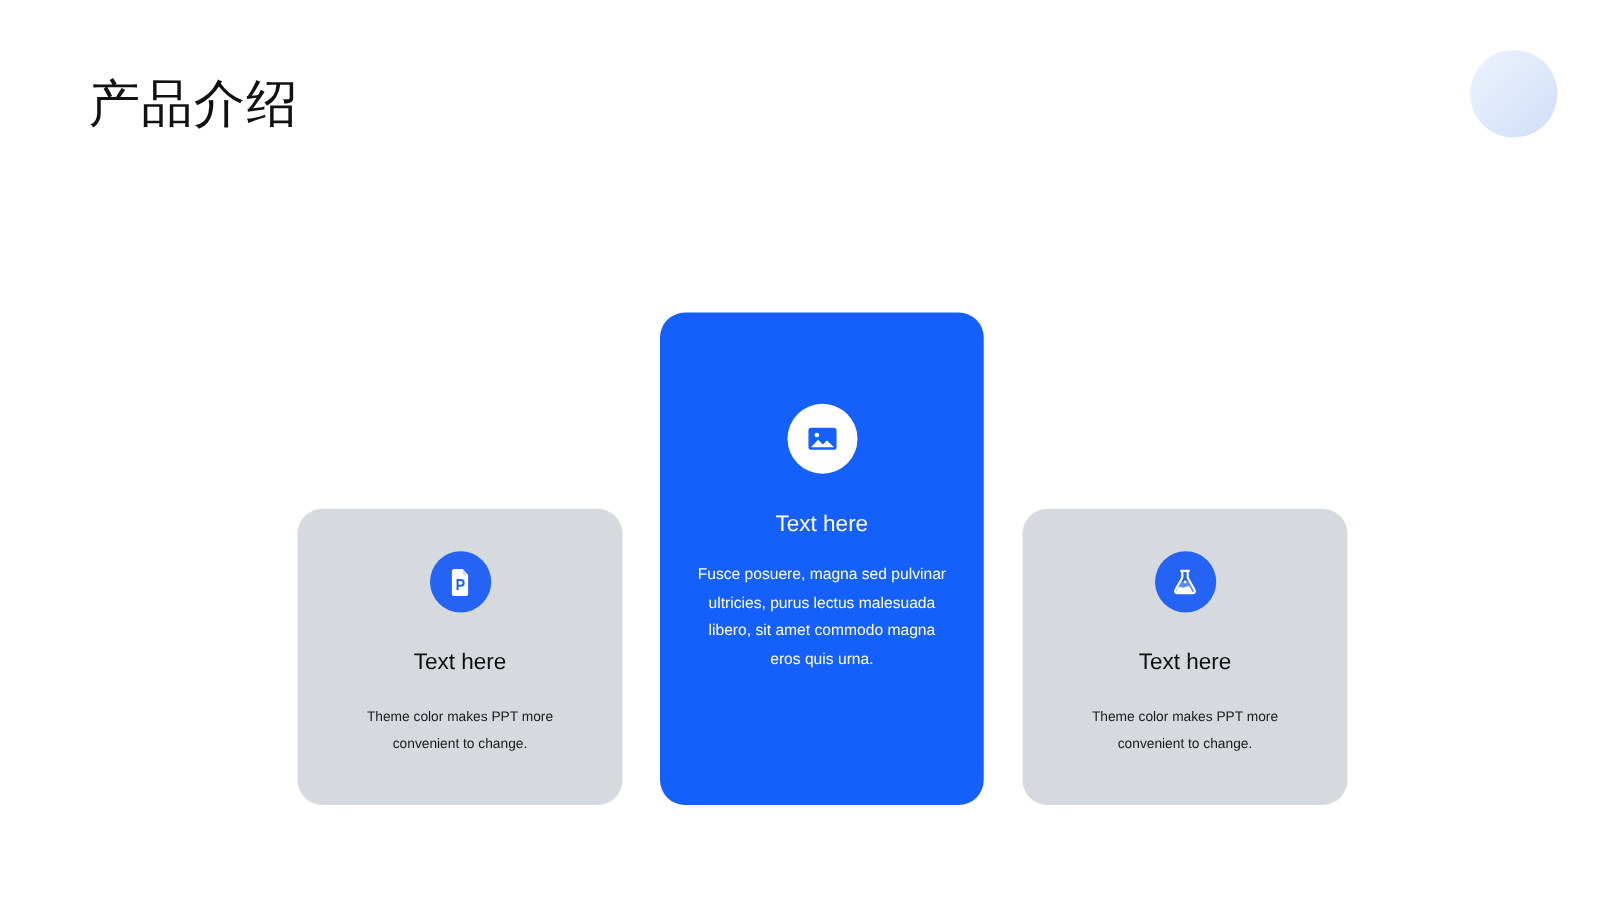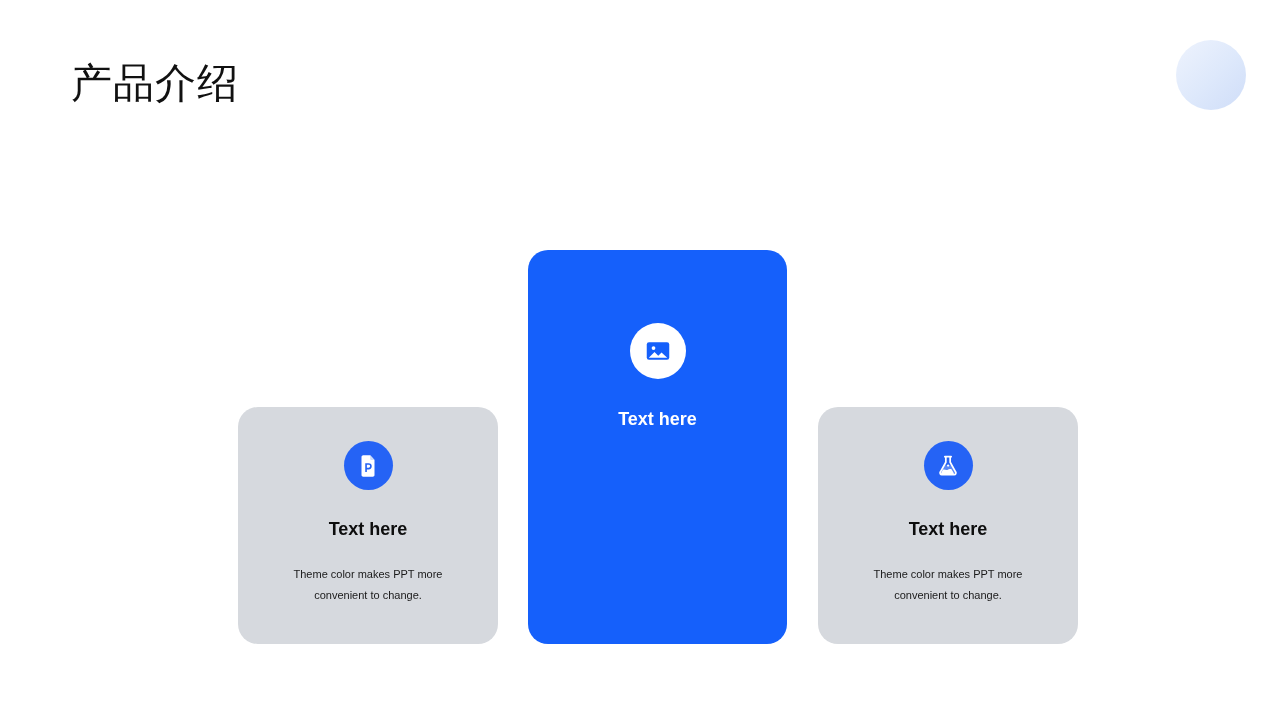--- a/index.html
+++ b/index.html
@@ -100,21 +100,21 @@
     width: 56px;
     height: 56px;
     background: #ffffff;
   }
 
   .icon-badge svg { display: block; }
 
   
   .card-title {
     font-size: 18px;
-    font-weight: bold;
+    font-weight: normal;
     color: #0d0d0d;
     line-height: 22px;
     text-align: left;
   }
   .card.side .card-title { margin-top: 28px; }
 
   .card.center .card-title {
     color: #ffffff;
     margin-top: 29px;
     font-size: 18px;
@@ -162,20 +162,21 @@
 
     <div class="card center">
       <div class="icon-badge white">
         <svg width="30" height="30" viewBox="0 0 24 24" aria-hidden="true">
           <rect x="3" y="5" width="18" height="14" rx="1.8" fill="#1560fb"></rect>
           <circle cx="8.4" cy="9.6" r="1.5" fill="#ffffff"></circle>
           <path fill="#ffffff" d="M4.6 17.4l4.6-4.7 3 3 2.6-2.6 4.6 4.3z"></path>
         </svg>
       </div>
       <div class="card-title">Text here</div>
+      <div class="card-body">Fusce posuere, magna sed pulvinar ultricies, purus lectus malesuada libero, sit amet commodo magna eros quis urna.</div>
     </div>
 
     <div class="card side right">
       <div class="icon-badge blue">
         <svg width="26" height="26" viewBox="0 0 24 24" aria-hidden="true">
           <path fill="none" stroke="#ffffff" stroke-width="1.6" stroke-linejoin="round" d="M10 3.4v5.1L4.9 17.6c-.6 1 .1 2.3 1.3 2.3h11.6c1.2 0 1.9-1.3 1.3-2.3L14 8.5V3.4"></path>
           <path fill="#ffffff" d="M8.6 11.3h6.8l3.4 5.9c.4.7-.1 1.5-.9 1.5H6.1c-.8 0-1.3-.8-.9-1.5z" opacity="0.25"></path>
           <path fill="#ffffff" d="M7.1 15.6c1.6-.9 2.7.6 4.3.1 1.6-.5 2.6-1.3 4-.5l2 3.5c.2.4-.1.8-.5.8H6.1c-.4 0-.7-.4-.5-.8z"></path>
           <circle cx="12.1" cy="11.6" r="1.05" fill="#ffffff"></circle>
           <path stroke="#ffffff" stroke-width="1.6" stroke-linecap="round" d="M9.1 3.4h5.8"></path>

